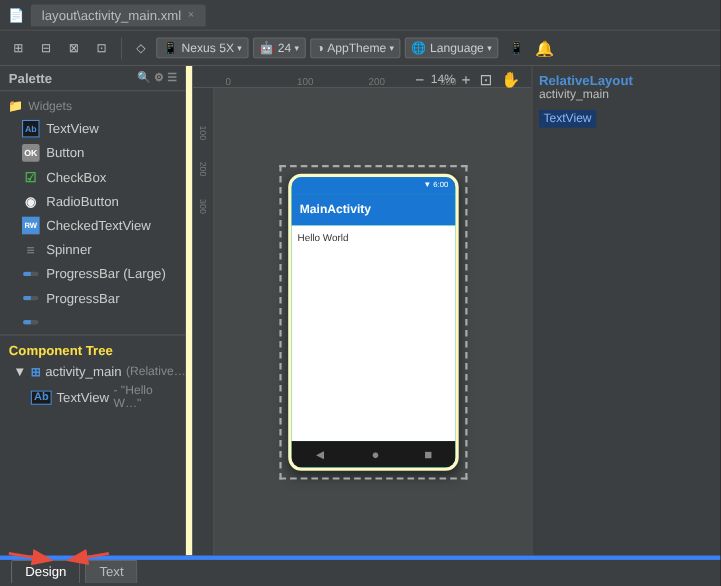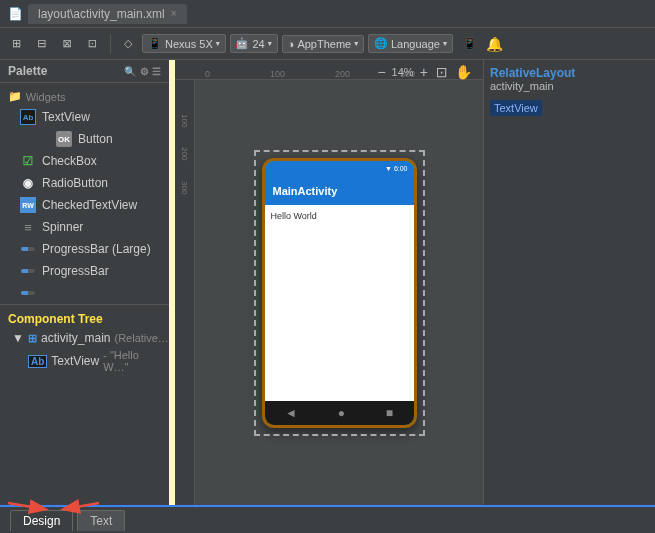--- a/index.html
+++ b/index.html
@@ -130,21 +130,21 @@
       width: 16px;
       height: 16px;
       display: flex;
       align-items: center;
       justify-content: center;
       font-size: 10px;
       font-weight: bold;
       flex-shrink: 0;
     }
     .wi-tv { color: #4a90d9; background: #1a1a1a; border: 1px solid #4a90d9; font-size: 8px; padding: 1px; }
-    .wi-btn { background: #888; color: #fff; font-size: 8px; border-radius: 2px; margin-left: 36px; }
+    .wi-btn { background: #888; color: #fff; font-size: 8px; border-radius: 2px; }
     .wi-check { color: #4CAF50; font-size: 12px; }
     .wi-radio { color: #f0f0f0; font-size: 12px; }
     .wi-checkedtv { background: #4a90d9; color: #fff; font-size: 7px; padding: 1px; }
 
     
     .component-tree {
       border-top: 1px solid #555;
       padding: 4px 0;
     }
     .component-tree-header {
@@ -210,21 +210,21 @@
       overflow: auto;
       display: flex;
       align-items: center;
       justify-content: center;
     }
     .phone-mockup {
       width: 155px;
       height: 270px;
       background: #14b8a6;
       border-radius: 12px;
-      border: 3px solid #a16207;
+      border: 3px solid #fef9c3;
       overflow: hidden;
       box-shadow: 0 4px 12px rgba(0,0,0,0.5);
       display: flex;
       flex-direction: column;
     }
     .phone-status-bar {
       background: #1976D2;
       height: 16px;
       display: flex;
       align-items: center;
@@ -286,23 +286,23 @@
       padding: 2px 4px;
       font-size: 11px;
       margin-top: 4px;
       display: inline-block;
     }
 
     
     .bottom-bar {
       height: 28px;
       background: #3c3f41;
-      border-top: 2px solid #3b82f6;
-      display: flex;
-      align-items: center;
+      border-top: 4px solid #3b82f6;
+      display: flex;
+      align-items: flex-start;
       padding: 0 8px;
       gap: 4px;
       position: relative;
     }
     .bottom-tab {
       padding: 3px 12px;
       background: #4e5254;
       border: 1px solid #666;
       border-bottom: none;
       color: #bbbbbb;

